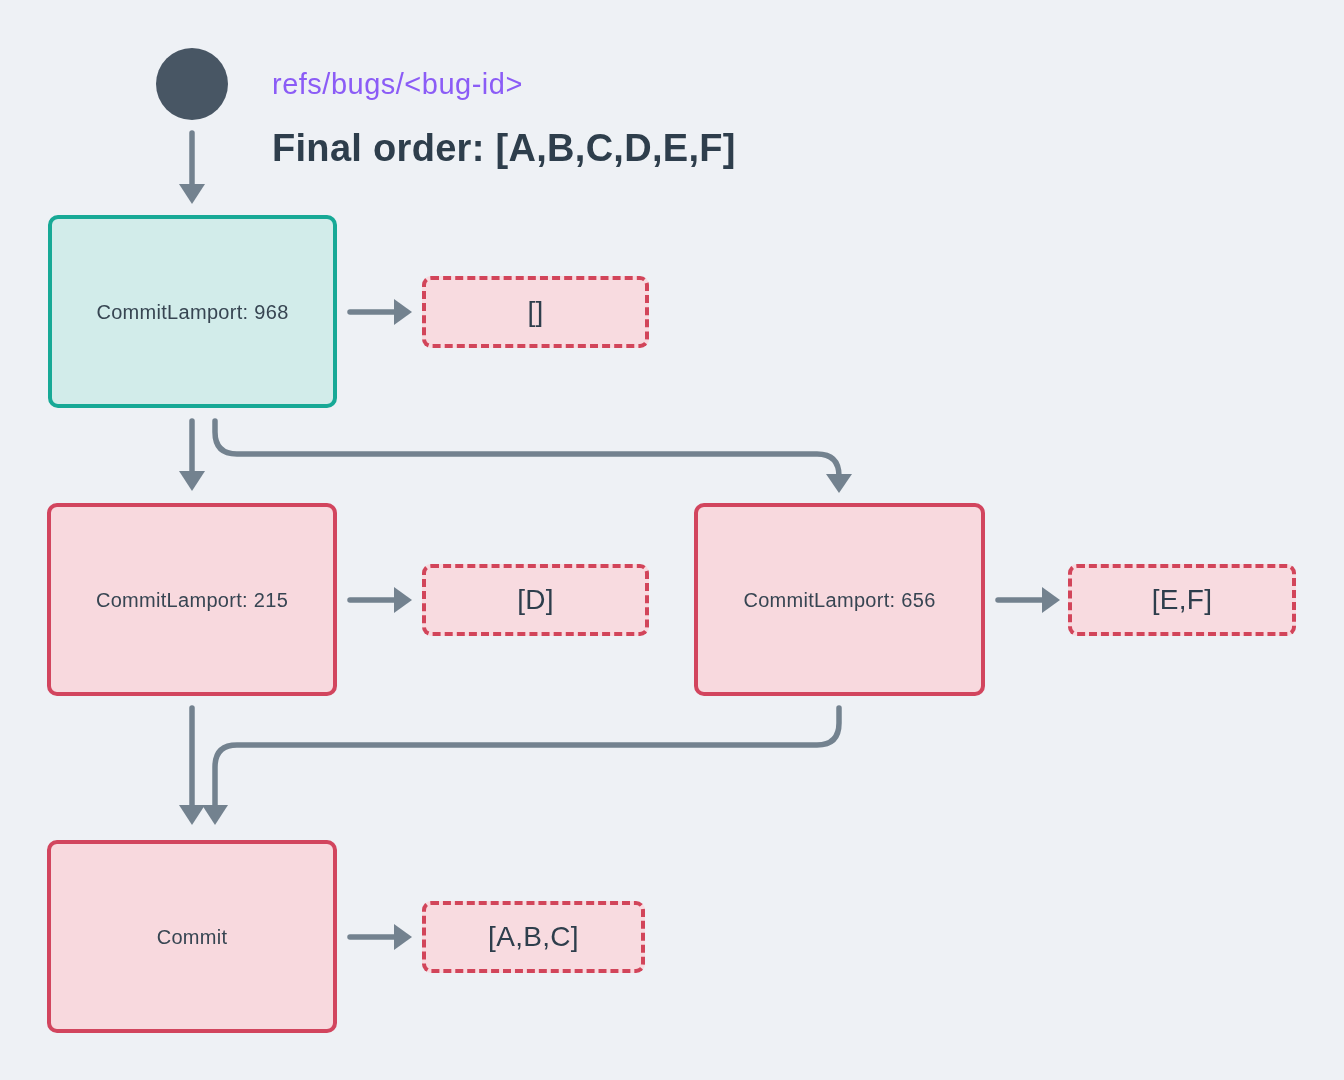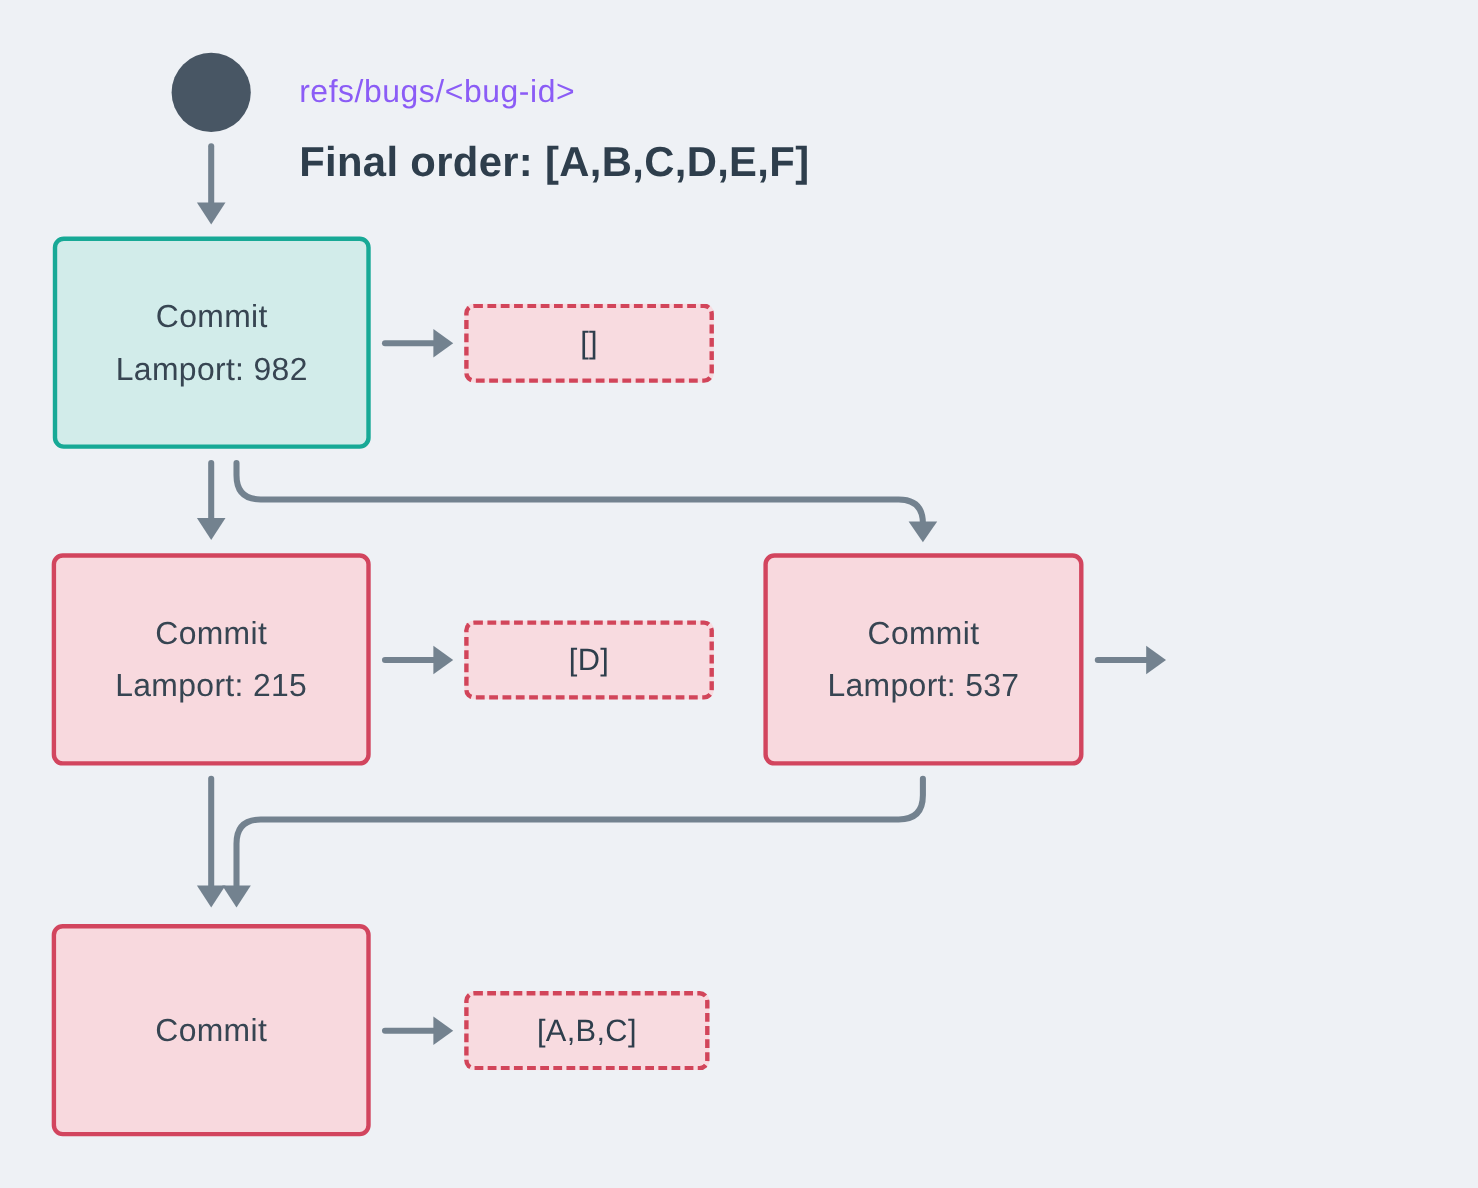--- a/index.html
+++ b/index.html
@@ -58,25 +58,25 @@
     font-weight: bold;
     color: #2e3e4c;
     letter-spacing: 0.3px;
     white-space: nowrap;
   }
   .commit-box {
     position: absolute;
     box-sizing: border-box;
     border-radius: 10px;
     display: flex;
-    flex-direction: column;
+    flex-direction: row;
     align-items: center;
     justify-content: center;
     text-align: center;
-    font-size: 29px;
+    font-size: 20px;
     color: #374552;
     line-height: 48px;
     letter-spacing: 0.3px;
   }
   .commit-box.green {
     background: #d2ecea;
     border: 4px solid #17a996;
   }
   .commit-box.red {
     background: #f8d9de;
@@ -140,33 +140,34 @@
     <polygon points="394,924 394,950 412,937"></polygon>
   </svg>
 
   <div class="ref-circle"></div>
 
   <div class="ref-label">refs/bugs/&lt;bug-id&gt;</div>
   <div class="final-order">Final order: [A,B,C,D,E,F]</div>
 
   <div class="commit-box green box-root">
     <div>Commit</div>
-    <div>Lamport: 982</div>
+    <div>Lamport: 968</div>
   </div>
   <div class="ops-box ops-root">[]</div>
 
   <div class="commit-box red box-left">
     <div>Commit</div>
     <div>Lamport: 215</div>
   </div>
   <div class="ops-box ops-left">[D]</div>
 
   <div class="commit-box red box-right">
     <div>Commit</div>
-    <div>Lamport: 537</div>
+    <div>Lamport: 656</div>
   </div>
+  <div class="ops-box ops-right">[E,F]</div>
 
   <div class="commit-box red box-merge">
     <div>Commit</div>
   </div>
   <div class="ops-box ops-merge">[A,B,C]</div>
 
 </div>
 
 </body></html>

